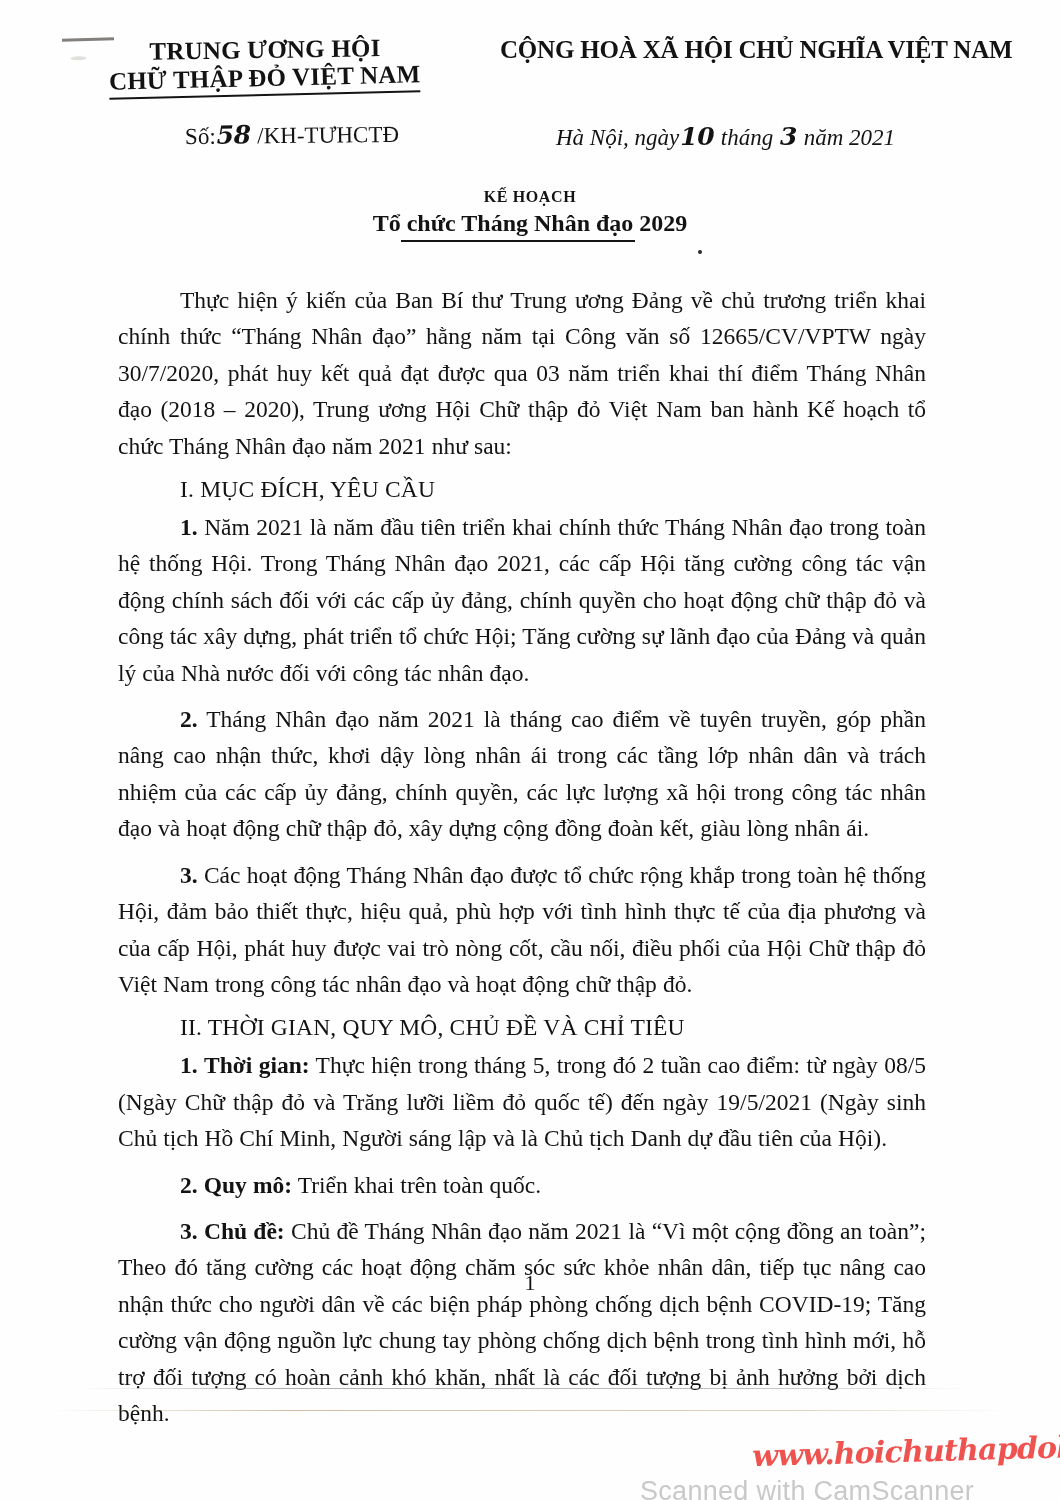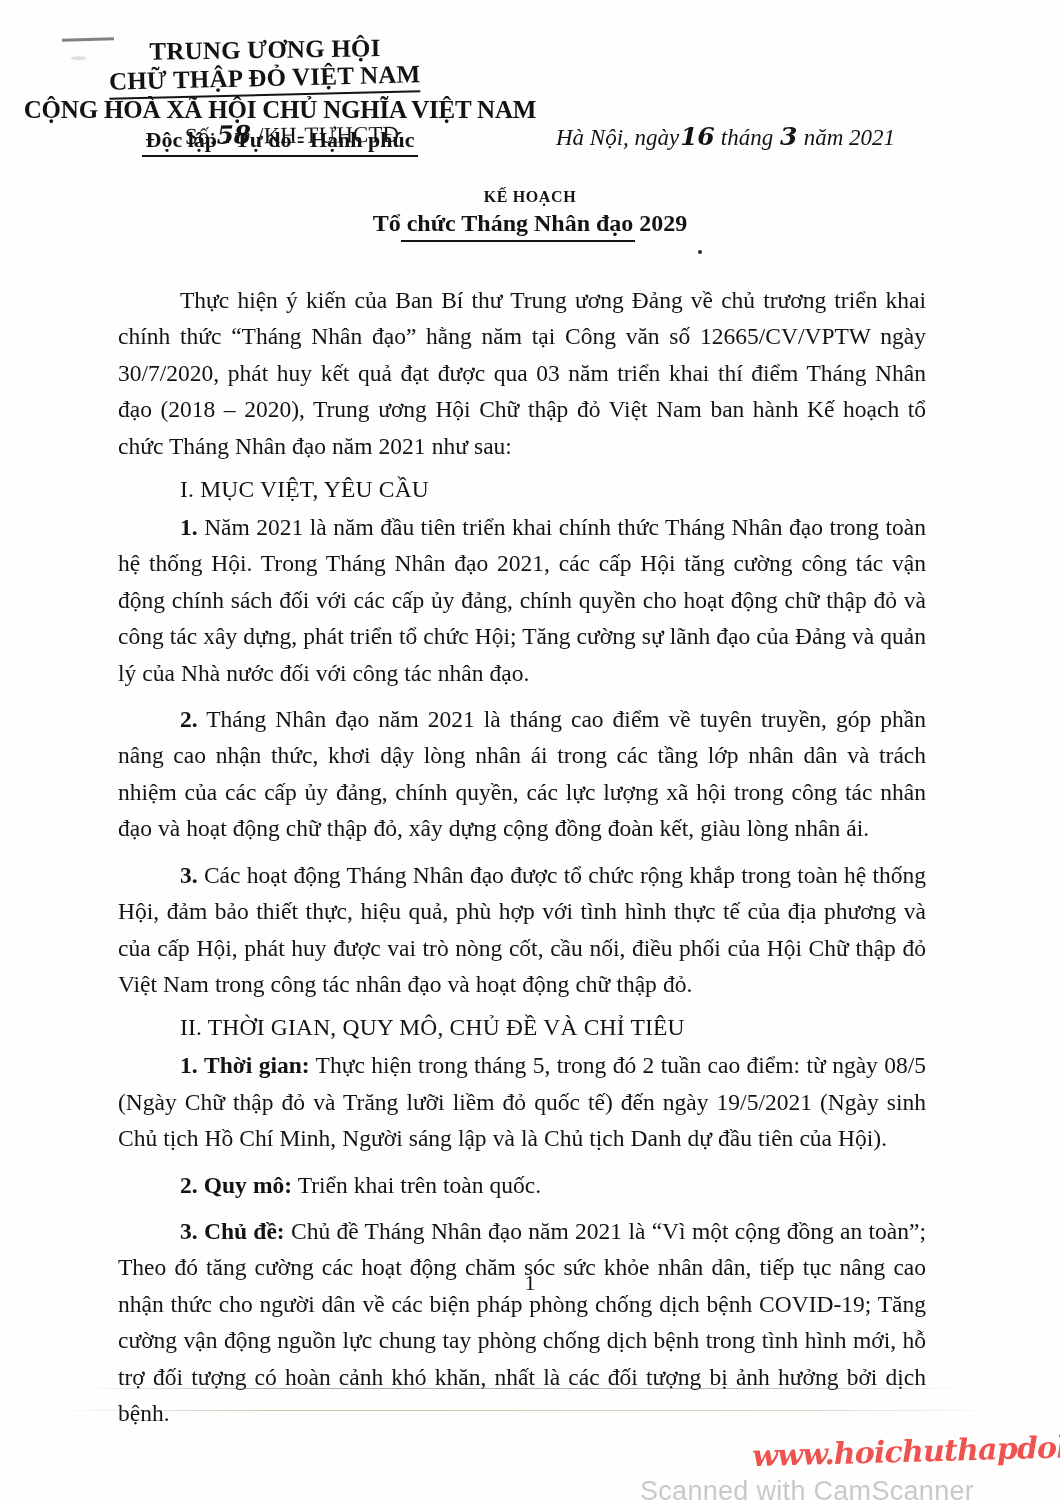--- a/index.html
+++ b/index.html
@@ -57,30 +57,28 @@
     background: linear-gradient(to right, rgba(255,255,255,0), rgba(166,140,92,.55) 25%, rgba(172,150,104,.4) 78%, rgba(255,255,255,0));
   }
 
   
   .header {
     position: absolute;
     top: 36px;
     left: 0;
     width: 1060px;
     display: flex;
-    flex-direction: column;
   }
   .hdr-left {
     width: 470px;
     text-align: center;
     padding-left: 30px;
   }
   .hdr-right {
     width: 560px;
-    text-align: center;
   }
   .org-line1, .org-line2 {
     font-weight: bold;
     font-size: 25px;
     letter-spacing: .2px;
     line-height: 1.12;
     white-space: nowrap;
   }
   .org-line1 { transform: rotate(-0.9deg); }
   .org-line2 {
@@ -236,46 +234,45 @@
 
   <div class="scan-mark-topleft"></div>
 
   <div class="header">
     <div class="hdr-left">
       <div class="org-line1">TRUNG ƯƠNG HỘI</div>
       <div class="org-line2">CHỮ THẬP ĐỎ VIỆT NAM</div>
     </div>
     <div class="hdr-right">
       <div class="nation-line1">CỘNG HOÀ XÃ HỘI CHỦ NGHĨA VIỆT NAM</div>
-      <div class="nation-line2">Độc lập - Tự do - Hạnh phúc</div>
     </div>
   </div>
 
   <div class="doc-number">
     <span>Số:</span><span class="handwrite">58</span> <span>/KH-TƯHCTĐ</span>
   </div>
 
   <div class="date-line">
-    <span>Hà Nội, ngày</span><span class="handwrite">16</span> <span>tháng</span> <span class="handwrite">3</span> <span>năm 2021</span>
+    <span>Hà Nội, ngày</span><span class="handwrite">10</span> <span>tháng</span> <span class="handwrite">3</span> <span>năm 2021</span>
   </div>
 
   <div class="title-block">
     <div class="title-main">KẾ HOẠCH</div>
     <div class="title-sub">
       <span>Tổ chức Tháng Nhân đạo 2029</span>
       <span class="title-sub-underline"></span>
     </div>
   </div>
   <div class="title-dot"></div>
 
   <div class="body">
 
     <p class="para">Thực hiện ý kiến của Ban Bí thư Trung ương Đảng về chủ trương triển khai chính thức “Tháng Nhân đạo” hằng năm tại Công văn số 12665/CV/VPTW ngày 30/7/2020, phát huy kết quả đạt được qua 03 năm triển khai thí điểm Tháng Nhân đạo (2018 – 2020), Trung ương Hội Chữ thập đỏ Việt Nam ban hành Kế hoạch tổ chức Tháng Nhân đạo năm 2021 như sau:</p>
 
-    <h2 class="section">I. MỤC VIỆT, YÊU CẦU</h2>
+    <h2 class="section">I. MỤC ĐÍCH, YÊU CẦU</h2>
 
     <p class="para"><span class="b">1.</span> <span>Năm 2021 là năm đầu tiên triển khai chính thức Tháng Nhân đạo trong toàn hệ thống Hội. Trong Tháng Nhân đạo 2021, các cấp Hội tăng cường công tác vận động chính sách đối với các cấp ủy đảng, chính quyền cho hoạt động chữ thập đỏ và công tác xây dựng, phát triển tổ chức Hội; Tăng cường sự lãnh đạo của Đảng và quản lý của Nhà nước đối với công tác nhân đạo.</span></p>
 
     <p class="para gap"><span class="b">2.</span> <span>Tháng Nhân đạo năm 2021 là tháng cao điểm về tuyên truyền, góp phần nâng cao nhận thức, khơi dậy lòng nhân ái trong các tầng lớp nhân dân và trách nhiệm của các cấp ủy đảng, chính quyền, các lực lượng xã hội trong công tác nhân đạo và hoạt động chữ thập đỏ, xây dựng cộng đồng đoàn kết, giàu lòng nhân ái.</span></p>
 
     <p class="para gap"><span class="b">3.</span> <span>Các hoạt động Tháng Nhân đạo được tổ chức rộng khắp trong toàn hệ thống Hội, đảm bảo thiết thực, hiệu quả, phù hợp với tình hình thực tế của địa phương và của cấp Hội, phát huy được vai trò nòng cốt, cầu nối, điều phối của Hội Chữ thập đỏ Việt Nam trong công tác nhân đạo và hoạt động chữ thập đỏ.</span></p>
 
     <h2 class="section">II. THỜI GIAN, QUY MÔ, CHỦ ĐỀ VÀ CHỈ TIÊU</h2>
 
     <p class="para"><span class="b">1.</span> <span class="b">Thời gian:</span> <span>Thực hiện trong tháng 5, trong đó 2 tuần cao điểm: từ ngày 08/5 (Ngày Chữ thập đỏ và Trăng lưỡi liềm đỏ quốc tế) đến ngày 19/5/2021 (Ngày sinh Chủ tịch Hồ Chí Minh, Người sáng lập và là Chủ tịch Danh dự đầu tiên của Hội).</span></p>

